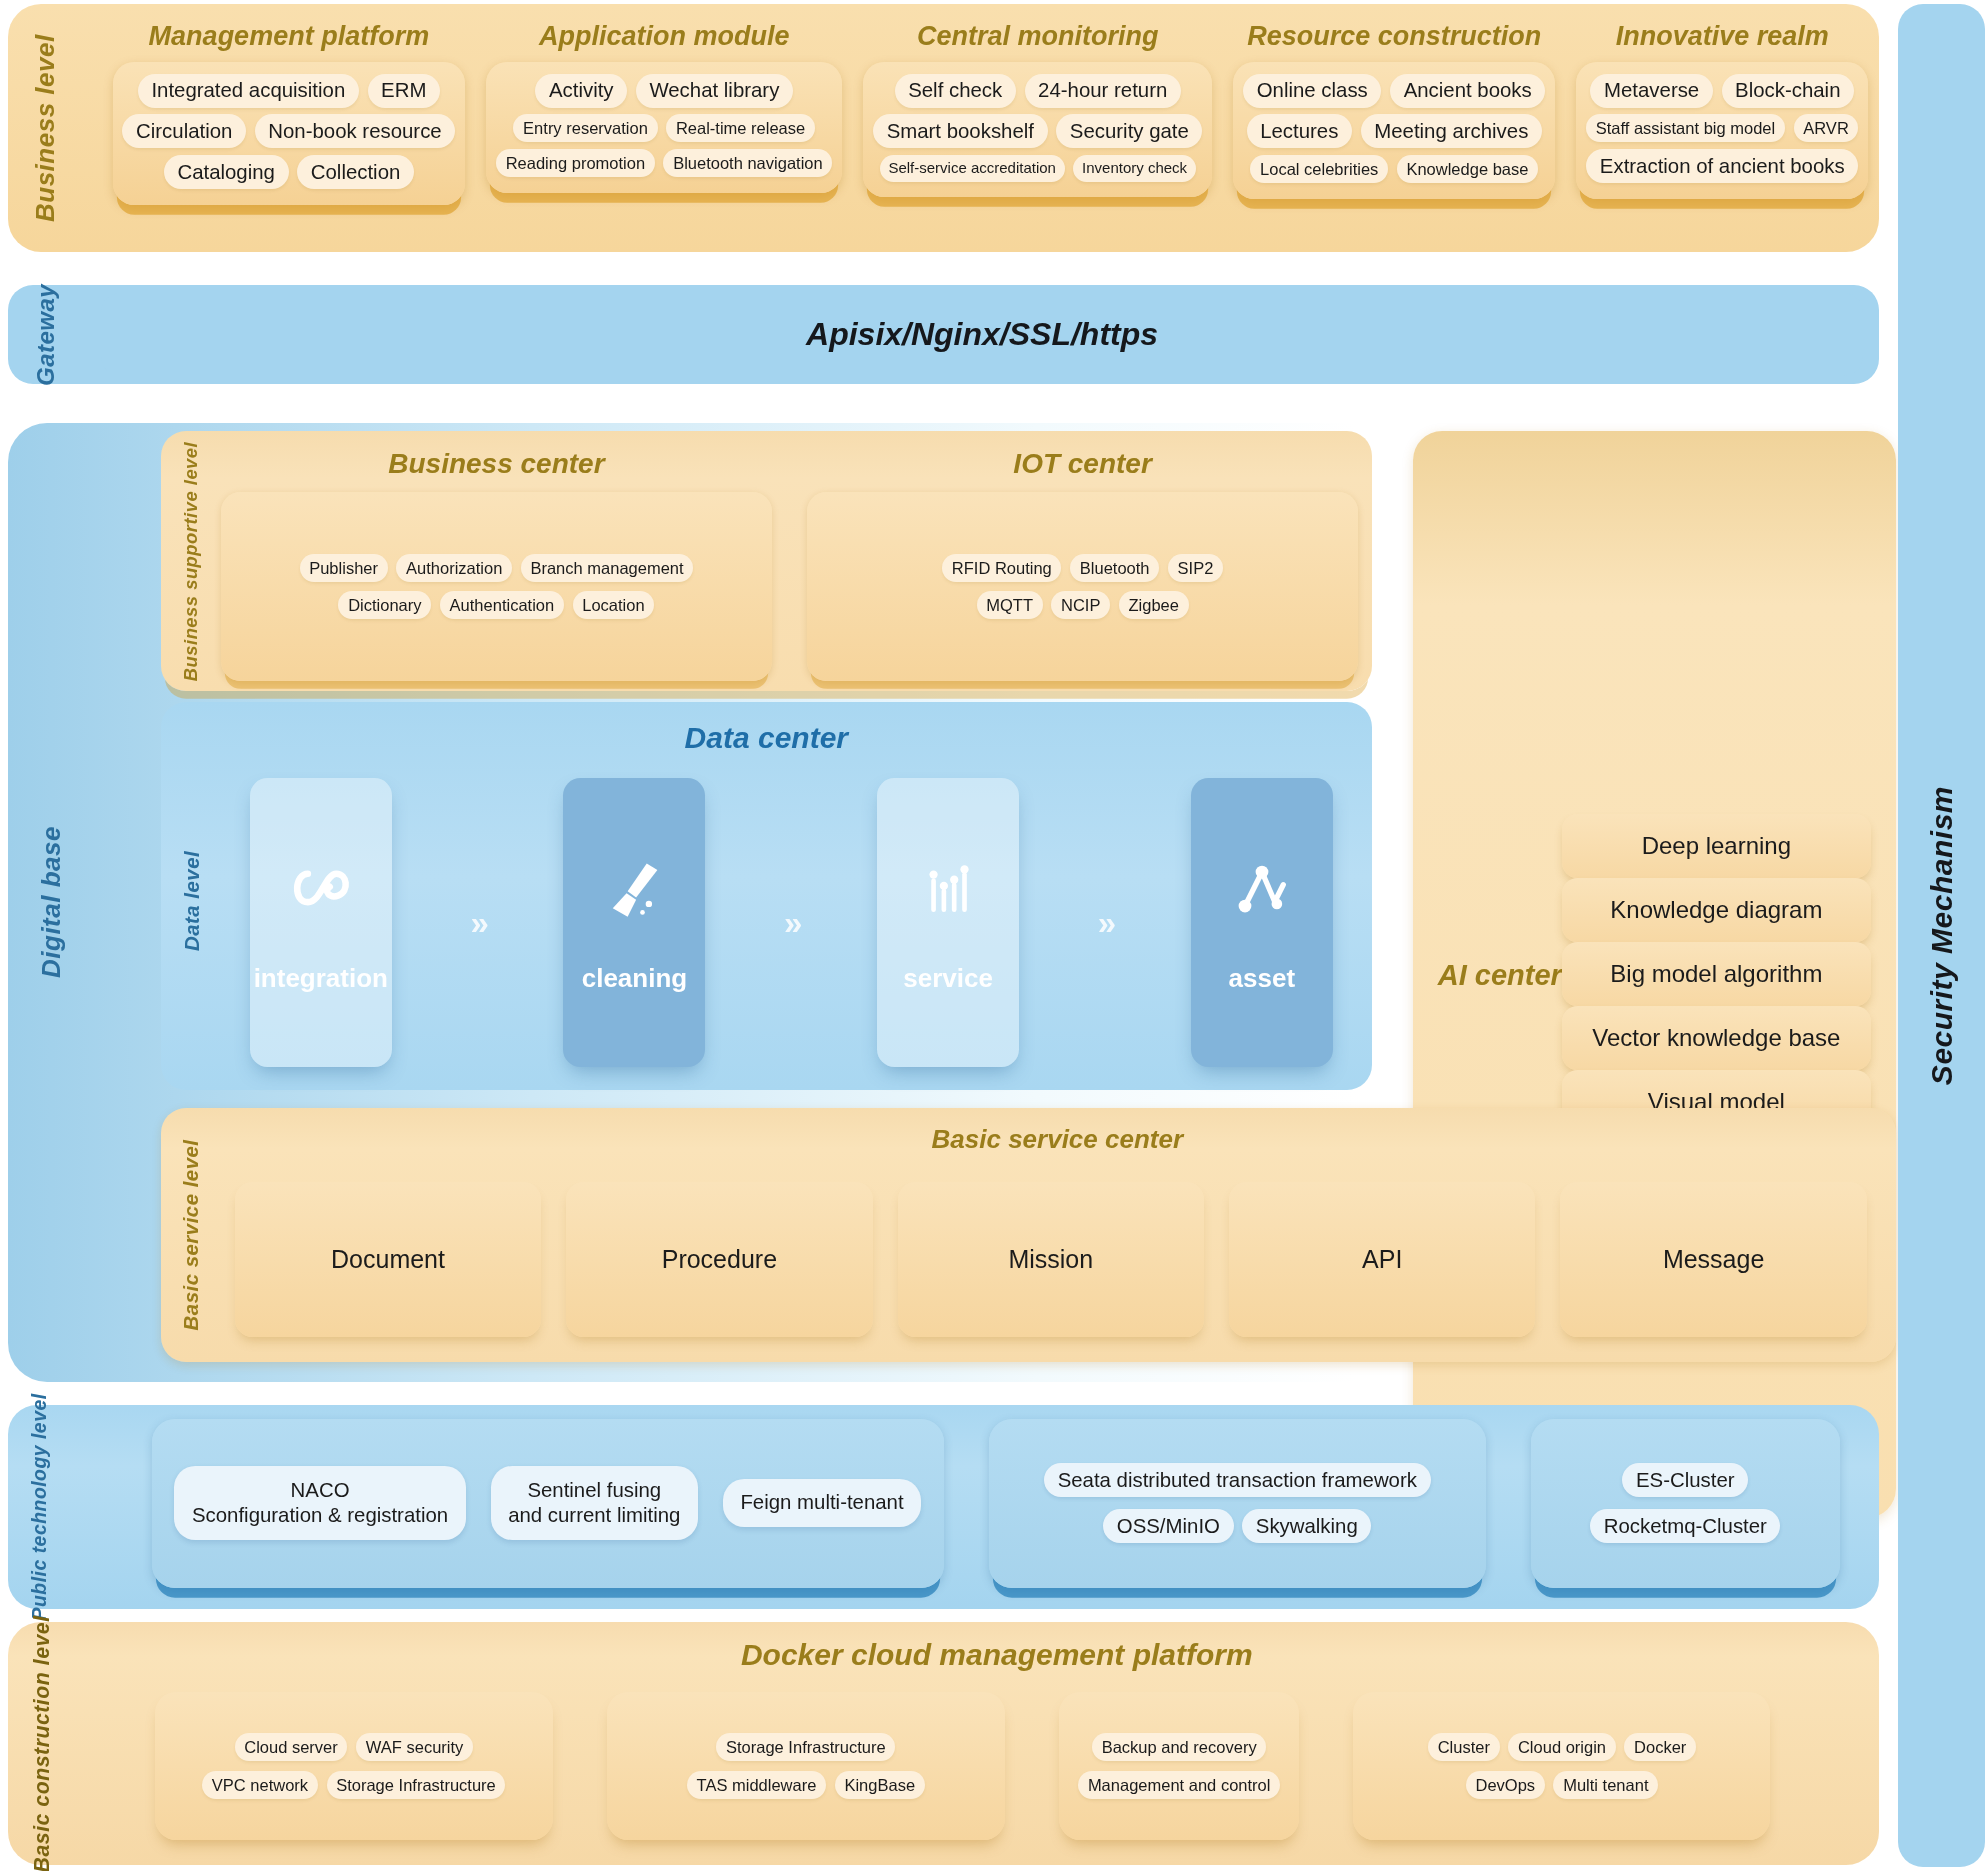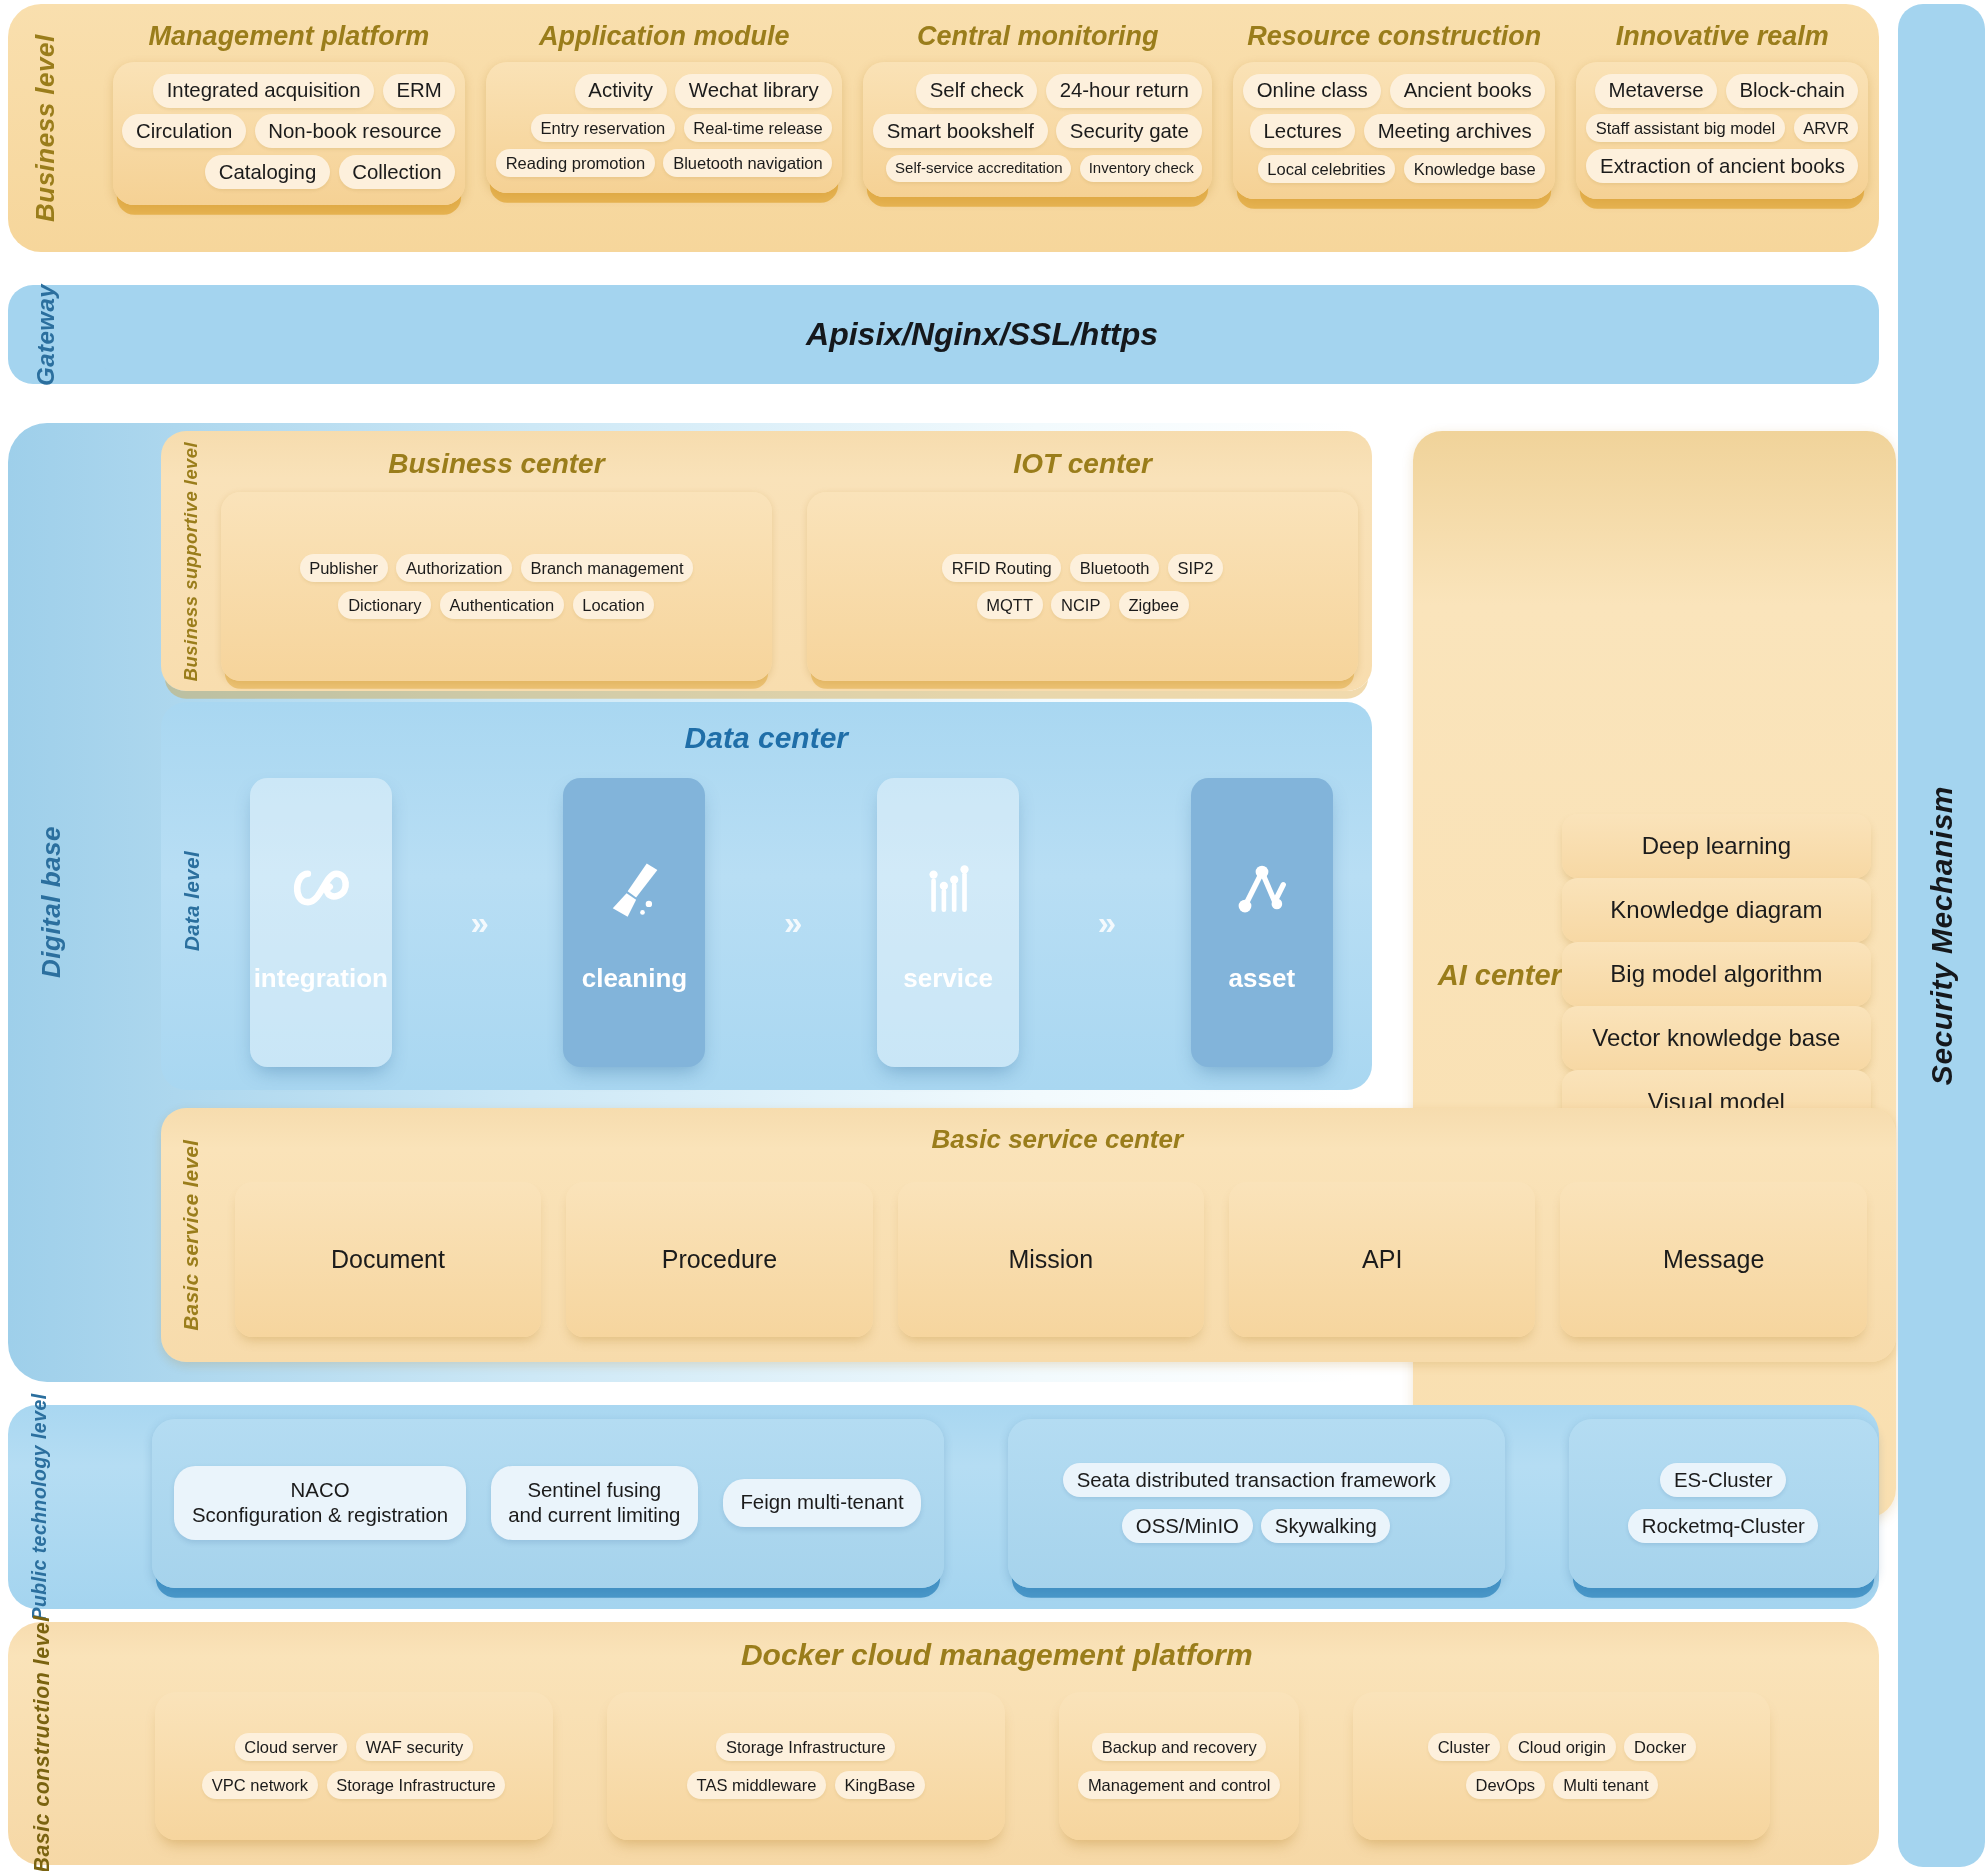--- a/index.html
+++ b/index.html
@@ -59,21 +59,21 @@
     position:absolute; left:105px; right:17.5px; top:5.8px; bottom:0;
     display:flex; gap:21.3px;
   }
   .biz-col{ flex:1; display:flex; flex-direction:column; align-items:center; }
   .biz-col > .sec-title{ font-size:27px; margin-top:11.6px; }
   .biz-card{
     margin-top:9.7px; width:100%;
     background:linear-gradient(180deg,#fae2b6 0%,#f5d194 100%);
     border-radius:21.3px;
     padding:11.6px 9.7px 15.5px;
-    display:flex; flex-direction:column; align-items:flex-end; gap:6.8px;
+    display:flex; flex-direction:column; align-items:center; gap:6.8px;
     box-shadow:0 13.6px 0 -3.9px rgba(216,150,20,.55), 0 3.9px 9.7px rgba(170,115,20,.25);
     position:relative;
   }
   .tagrow{ display:flex; gap:8.7px; justify-content:center; flex-wrap:nowrap; }
 
   
   #gateway{
     position:absolute; left:7.8px; top:285px; width:1871px; height:99px;
     background:#a4d4ef; border-radius:25px;
     display:flex; align-items:center;
@@ -216,21 +216,21 @@
     position:absolute; left:7.8px; top:1405px; width:1871px; height:204px;
     background:linear-gradient(180deg,#a9d7f1 0%,#b5ddf3 30%,#a4d4ef 100%);
     border-radius:29px;
   }
   #ptl > .vlabel{
     position:absolute; left:11.6px; top:5.8px; bottom:5.8px; width:41px;
     font-size:19.4px; color:#2b6f9e;
   }
   .ptl-inner{
     position:absolute; left:144px; right:15.5px; top:13.6px; bottom:21.3px;
-    display:flex; gap:64px; align-items:stretch;
+    display:flex; gap:45px; align-items:stretch;
   }
   .ptl-box{
     background:linear-gradient(180deg,#b4dcf2 0%,#a6d3ec 100%);
     border-radius:23px;
     display:flex; flex-direction:column; align-items:center; justify-content:center;
     gap:11.6px; padding:13.6px 21.3px;
     box-shadow:0 13.6px 0 -3.9px rgba(25,118,180,.65), 0 3.9px 9.7px rgba(30,90,140,.22);
   }
   .ptl-box.a{ flex:0 0 792px; flex-direction:row; gap:25px; }
   .ptl-box.b{ flex:0 0 497px; }

